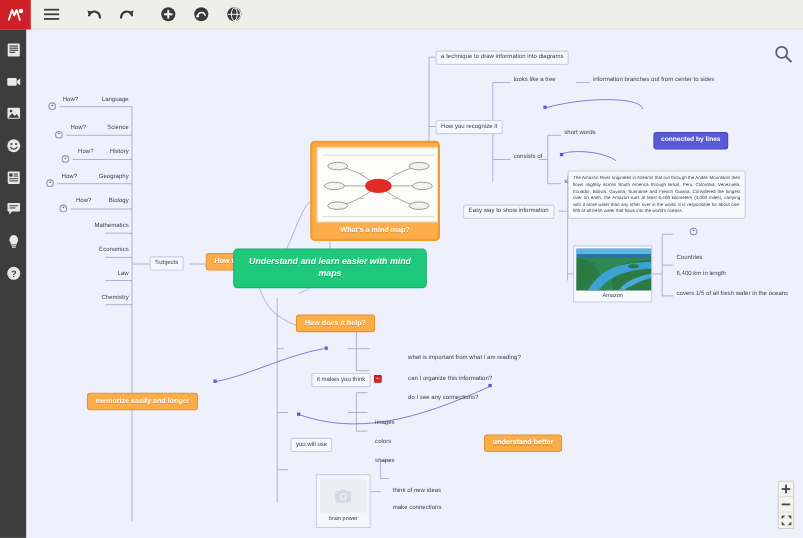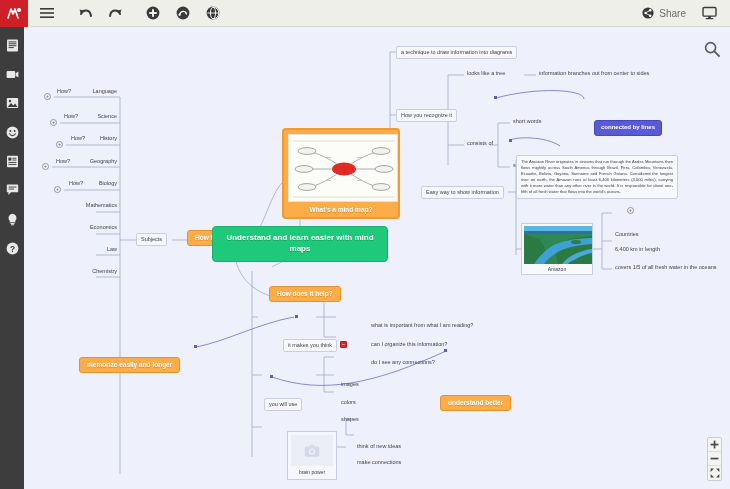--- a/index.html
+++ b/index.html
@@ -104,20 +104,21 @@
     border: 1px solid #18b06c;
     border-radius: 4px;
     padding: 6px 10px;
     color: #ffffff;
     font-weight: bold;
     font-size: 8px;
     text-align: center;
     white-space: normal;
     line-height: 1.35;
     text-shadow: 0 1px 0 rgba(0,110,60,.4);
+    font-style: italic;
   }
   .purple {
     background: #5a5ad6;
     border: 1px solid #4646bd;
     border-radius: 3px;
     padding: 3px 6px;
     color: #ffffff;
     font-weight: bold;
     font-size: 6px;
   }
@@ -287,40 +288,20 @@
       <div class="tb-btn">
         <svg width="14" height="14" viewBox="0 0 14 14">
           <circle cx="7" cy="7" r="6.4" fill="#3a3a3a"></circle>
           <path d="M7 1.2 A5.8 5.8 0 0 1 7 12.8" stroke="#fff" stroke-width="0.9" fill="none"></path>
           <ellipse cx="7" cy="7" rx="2.6" ry="5.8" stroke="#fff" stroke-width="0.9" fill="none"></ellipse>
           <line x1="1.3" y1="7" x2="12.7" y2="7" stroke="#fff" stroke-width="0.9"></line>
         </svg>
       </div>
     </div>
 
-    <div id="tb-right">
-      <div id="share-btn">
-        <svg width="12" height="12" viewBox="0 0 12 12">
-          <circle cx="6" cy="6" r="5.6" fill="#3a3a3a"></circle>
-          <circle cx="8.2" cy="3.2" r="1.25" fill="#fff"></circle>
-          <circle cx="8.2" cy="8.8" r="1.25" fill="#fff"></circle>
-          <circle cx="3.6" cy="6" r="1.25" fill="#fff"></circle>
-          <line x1="3.8" y1="5.6" x2="8" y2="3.5" stroke="#fff" stroke-width="0.8"></line>
-          <line x1="3.8" y1="6.4" x2="8" y2="8.5" stroke="#fff" stroke-width="0.8"></line>
-        </svg>
-        <span id="share-label">Share</span>
-      </div>
-      <div class="tb-btn">
-        <svg width="15" height="14" viewBox="0 0 15 14">
-          <rect x="1" y="1.5" width="13" height="8.6" rx="1.2" stroke="#3a3a3a" stroke-width="1.4" fill="none"></rect>
-          <rect x="6.2" y="10.1" width="2.6" height="2.2" fill="#3a3a3a"></rect>
-          <rect x="3.8" y="12" width="7.4" height="1.2" fill="#3a3a3a"></rect>
-        </svg>
-      </div>
-    </div>
   </div>
 
   <div id="sidebar">
     <div class="sb-icon">
       <svg width="13" height="13" viewBox="0 0 13 13">
         <rect x="1" y="0.6" width="11" height="11.8" rx="1" fill="#e8e8e8"></rect>
         <rect x="2.6" y="2.4" width="7.8" height="1" fill="#3d3d3d"></rect>
         <rect x="2.6" y="4.3" width="7.8" height="1" fill="#3d3d3d"></rect>
         <rect x="2.6" y="6.2" width="7.8" height="1" fill="#3d3d3d"></rect>
         <rect x="2.6" y="8.1" width="5.2" height="1" fill="#3d3d3d"></rect>

